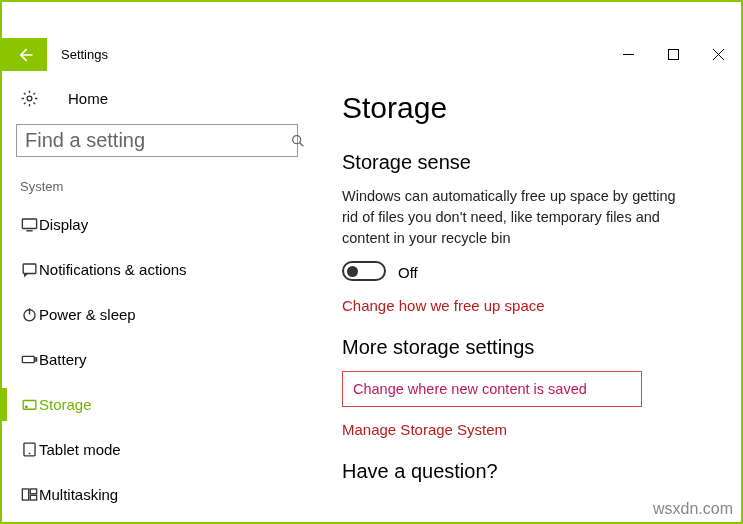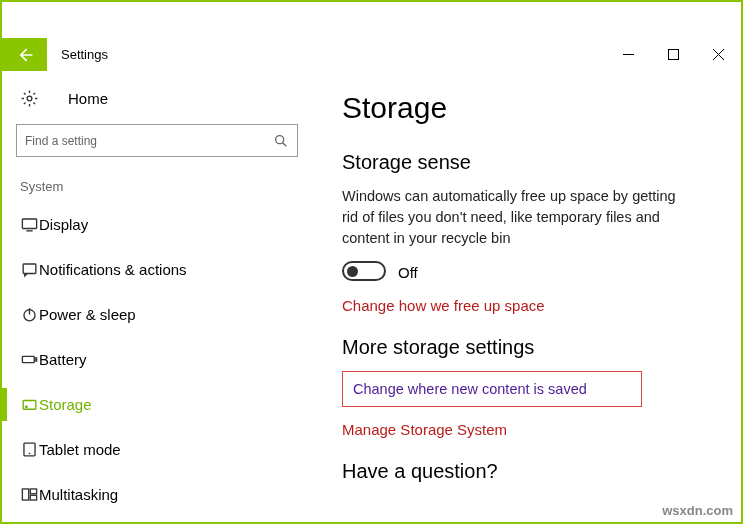--- a/index.html
+++ b/index.html
@@ -9,42 +9,42 @@
   .title { flex: 0 0 auto; padding: 0 14px; display: flex; align-items: center; font-size: 13px; color: #000; }
   .spacer { flex: 1; }
   .win-btn { width: 45px; display: flex; align-items: center; justify-content: center; font-size: 13px; color: #000; }
   .win-btn svg { width: 11px; height: 11px; }
   .content { display: flex; height: calc(100% - 33px); }
   .sidebar { width: 310px; padding: 12px 12px 0 12px; overflow: hidden; }
   .home-row { display: flex; align-items: center; gap: 29px; padding: 6px 6px 10px 6px; }
   .home-row .icon { width: 19px; height: 19px; }
   .home-row .label { font-size: 15px; }
   .search-box { margin: 6px 2px 18px 2px; height: 33px; border: 1px solid #999; display: flex; align-items: center; padding: 0 8px; }
-  .search-box input { flex: 1; border: none; outline: none; font-size: 12px; color: #555; background: transparent; }
+  .search-box input { flex: 1; border: none; outline: none; font-size: 20px; color: #555; background: transparent; }
   .search-box input::placeholder { color: #666; }
   .search-box .mag { width: 16px; height: 16px; color: #666; }
   .group-header { font-size: 13px; color: #666; padding: 4px 6px 8px 6px; }
   .nav-item { display: flex; align-items: center; height: 45px; padding: 0 6px; position: relative; }
   .nav-item .icon { width: 19px; height: 19px; color: #333; flex-shrink: 0; }
   .nav-item .label { font-size: 15px; color: #000; }
   .nav-item.selected { color: #72b300; }
   .nav-item.selected .label, .nav-item.selected .icon { color: #72b300; }
   .nav-item.selected::before { content: ""; position: absolute; left: -12px; top: 6px; bottom: 6px; width: 5px; background: #8bc500; }
   .main { flex: 1; padding: 20px 30px 0 30px; overflow: hidden; }
   h1 { font-weight: 400; font-size: 30px; margin-bottom: 26px; }
   h2 { font-weight: 400; font-size: 20px; margin-bottom: 12px; margin-top: 22px; }
   .desc { font-size: 14.5px; color: #222; line-height: 1.45; margin-bottom: 12px; max-width: 340px; }
   .toggle-row { display: flex; align-items: flex-end; gap: 12px; margin-bottom: 16px; }
   .toggle { width: 44px; height: 20px; border: 2px solid #333; border-radius: 12px; position: relative; }
   .toggle .knob { width: 11px; height: 11px; background: #333; border-radius: 50%; position: absolute; left: 3px; top: 2.5px; }
   .toggle-label { font-size: 15px; }
   .link { font-size: 15px; color: #b91c1c; margin-bottom: 10px; display: block; }
   .highlight-box { border: 1.5px solid #d44; padding: 8px 10px; margin-bottom: 14px; width: 300px; }
-  .highlight-box .txt { font-size: 14.5px; color: #4c1d95; }
-  .watermark { position: absolute; bottom: 4px; right: 8px; font-size: 13px; color: #888; font-weight: bold; }
+  .highlight-box .txt { font-size: 14.5px; color: #be185d; }
+  .watermark { position: absolute; bottom: 4px; right: 8px; font-size: 16px; color: #888; }
 </style>
 </head>
 <body>
 
 <div class="titlebar">
   <div class="back-btn">
     <svg viewBox="0 0 24 24" width="20" height="20" stroke="#fff" stroke-width="2" fill="none">
         <path d="M14 5 L7 12 L14 19 M7 12 H21"></path>
       </svg>
   </div>

